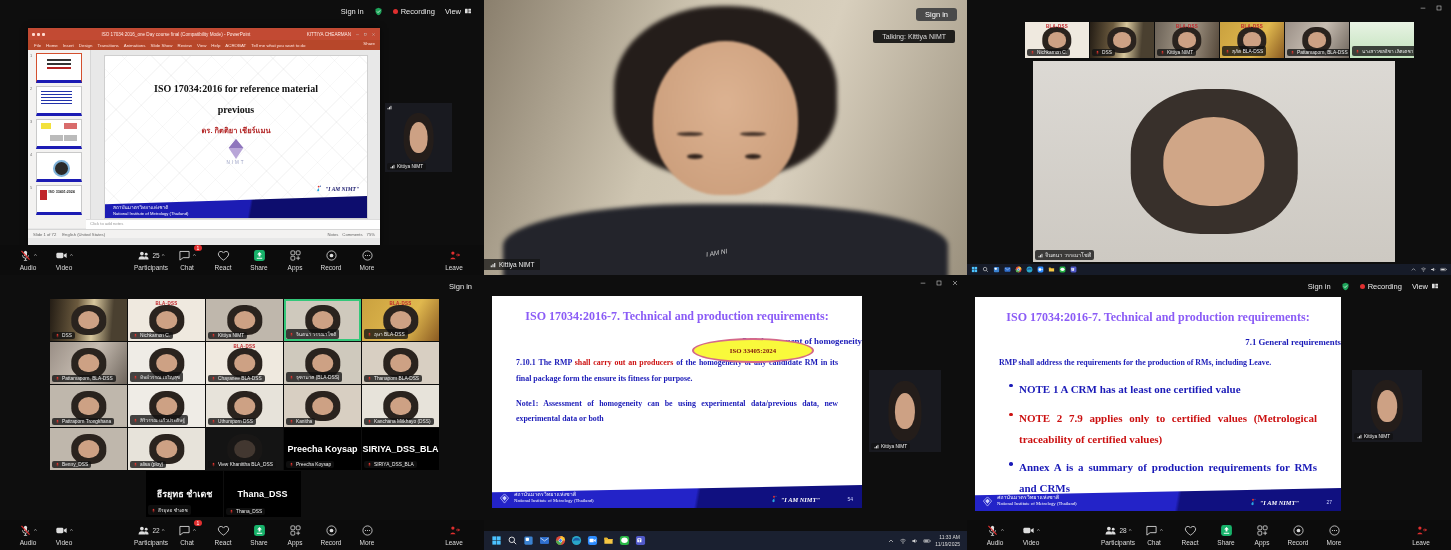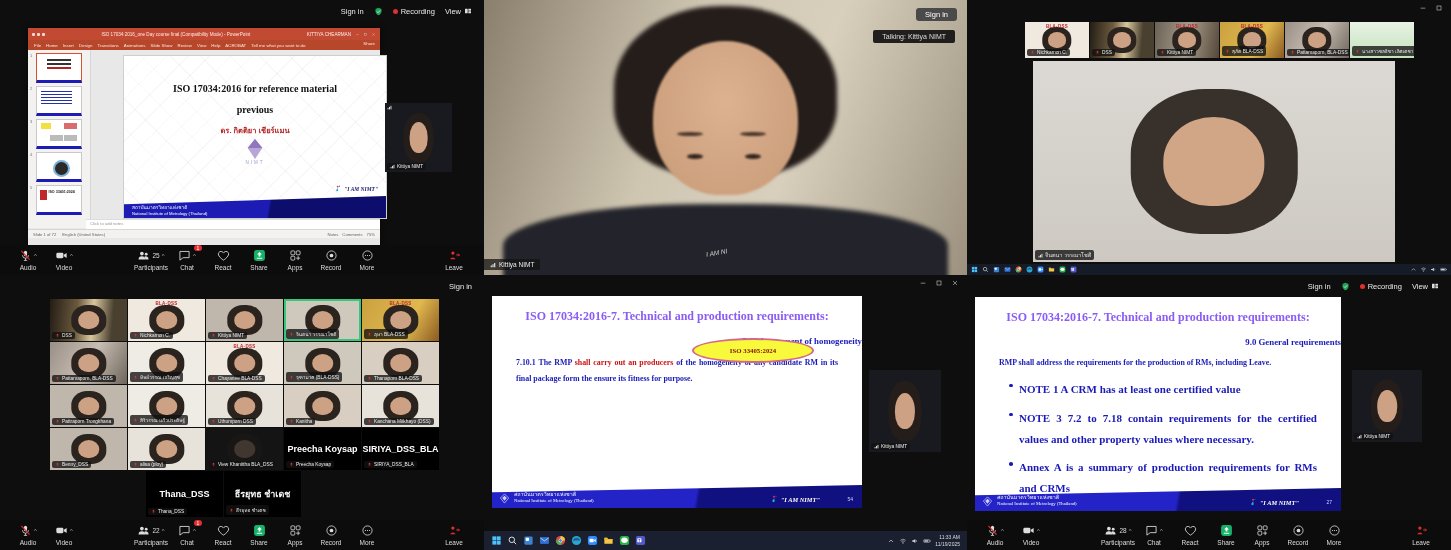--- a/index.html
+++ b/index.html
@@ -100,21 +100,21 @@
   .m3::after{content:"";position:absolute;right:8%;top:3px;width:30%;height:6px;background:#d96c6c;
              box-shadow:-14px 12px 0 #bbb,0 12px 0 #bbb;}
   .m4::before{content:"";position:absolute;left:50%;top:50%;width:13px;height:13px;margin:-6.5px;
               border-radius:50%;border:2.5px solid #7fb2d9;background:#2a2a2a;}
   .m5::before{content:"";position:absolute;left:6%;top:4px;width:16%;height:10px;background:#c0262b;}
   .ptht{position:absolute;right:4%;top:4px;width:70%;font-size:3.6px;font-weight:bold;color:#222;line-height:1.3;}
   .ppt-slidearea{position:relative;flex:1;}
   .p1slide{position:absolute;left:14px;top:6px;width:262px;height:162px;background:#fff;
            box-shadow:0 0 0 1px #cfcfcf;
            background-image:repeating-linear-gradient(135deg,rgba(110,110,110,.05) 0 1px,transparent 1px 15px),
-                            repeating-linear-gradient(45deg,rgba(110,110,110,.05) 0 1px,transparent 1px 21px);margin-left:19px;}
+                            repeating-linear-gradient(45deg,rgba(110,110,110,.05) 0 1px,transparent 1px 21px);}
   .s1title{margin-top:22px;text-align:center;font-family:"Liberation Serif",serif;font-weight:bold;
            font-size:10px;line-height:2.1;color:#111;}
   .s1name{margin-top:4px;text-align:center;font-weight:bold;font-size:7.5px;color:#b22222;}
   .s1diamond{width:22px;margin:2px auto 0;}
   .s1diamond svg{width:22px;height:22px;}
   .s1nimt{text-align:center;color:#9aa0c4;font-size:4.5px;letter-spacing:2px;}
   .s1slogan{position:absolute;right:8px;bottom:26px;display:flex;align-items:center;gap:2px;
             font-family:"Liberation Serif",serif;font-style:italic;font-weight:bold;font-size:5.5px;color:#1a1a6e;}
   .s1slogan svg{width:7px;height:7px;}
   .s1band{position:absolute;left:0;right:0;bottom:0;height:22px;color:#fff;
@@ -1025,42 +1025,42 @@
               </svg>
             </span>
             <span>SIRIYA_DSS_BLA</span>
           </div>
         </div>
       </div>
     <div class="vrow vr5">
 
     <div class="tile vtile t-black">
 
+          <span class="bigname opt">ธีรยุทธ ชำเดช</span>
+          <div class="nameplate">
+            <span>
+              <svg viewBox="0 0 24 24">
+                <rect x="9.2" y="3" width="5.6" height="10.5" rx="2.8" fill="#e0352f"></rect>
+                <path d="M6.5 11.5a5.5 5.5 0 0 0 11 0M12 17v4" fill="none" stroke="#e0352f" stroke-width="1.8"></path>
+              </svg>
+            </span>
+            <span>ธีรยุทธ ชำเดช</span>
+          </div>
+        </div>
+        <div class="tile vtile t-black">
+
           <span class="bigname opt">Thana_DSS</span>
           <div class="nameplate">
             <span>
               <svg viewBox="0 0 24 24">
                 <rect x="9.2" y="3" width="5.6" height="10.5" rx="2.8" fill="#e0352f"></rect>
                 <path d="M6.5 11.5a5.5 5.5 0 0 0 11 0M12 17v4" fill="none" stroke="#e0352f" stroke-width="1.8"></path>
               </svg>
             </span>
             <span>Thana_DSS</span>
-          </div>
-        </div>
-        <div class="tile vtile t-black">
-
-          <span class="bigname opt">ธีรยุทธ ชำเดช</span>
-          <div class="nameplate">
-            <span>
-              <svg viewBox="0 0 24 24">
-                <rect x="9.2" y="3" width="5.6" height="10.5" rx="2.8" fill="#e0352f"></rect>
-                <path d="M6.5 11.5a5.5 5.5 0 0 0 11 0M12 17v4" fill="none" stroke="#e0352f" stroke-width="1.8"></path>
-              </svg>
-            </span>
-            <span>ธีรยุทธ ชำเดช</span>
           </div>
         </div>
       </div>
     <div class="ztoolbar">
 
     <div class="zbtn">
           <span class="zrow">
             <span>
               <svg viewBox="0 0 24 24">
                 <rect x="9.2" y="3" width="5.6" height="10.5" rx="2.8" fill="#ddd"></rect>
@@ -1214,20 +1214,21 @@
           <svg viewBox="0 0 24 24">
             <path d="M6 6l12 12M18 6L6 18" stroke="#ccc" stroke-width="1.8"></path>
           </svg>
         </span>
     </div>
     <div class="slide" id="slide5">
       <div class="sl-title">ISO 17034:2016-7.  Technical and production  requirements:</div>
       <div class="sl-h">7.10   Assessment of homogeneity</div>
       <div class="badge-ellipse">ISO 33405:2024</div>
       <div class="sl-body"><span>7.10.1 The RMP </span><span class="sl-red">shall carry out an producers</span><span> of the homogeneity of any candidate RM in its final package form the ensure its fitness for purpose.</span></div>
+      <div class="sl-body">Note1:   Assessment of homogeneity can be using experimental data/previous data, new experimental data  or both</div>
       <div class="sband">
         <div class="sorg">
           <span>
               <svg viewBox="0 0 24 24">
                 <path d="M12 2l9 9-9 11L3 11z" fill="none" stroke="#cfd3ff" stroke-width="1.6"></path>
                 <path d="M12 6l5 5-5 6-5-6z" fill="#cfd3ff"></path>
               </svg>
             </span>
           <span>
               <div class="fth">สถาบันมาตรวิทยาแห่งชาติ</div>
@@ -1387,26 +1388,26 @@
             <svg viewBox="0 0 24 24" fill="#ddd">
               <rect x="3" y="5" width="8" height="14" rx="1"></rect>
               <rect x="13" y="5" width="8" height="6.2" rx="1"></rect>
               <rect x="13" y="12.8" width="8" height="6.2" rx="1"></rect>
             </svg>
           </span>
         </span>
     </div>
     <div class="slide" id="slide6">
       <div class="sl-title">ISO 17034:2016-7.  Technical and production  requirements:</div>
-      <div class="sl-h">9.0 General requirements</div>
+      <div class="sl-h">7.1 General requirements</div>
       <div class="sl-body" style="margin-top:8px;">RMP shall address the requirements for the production of RMs, including Leave.</div>
       <div>
 
       <div class="b6 blue"><span>NOTE 1 A CRM has at least one certified value</span></div>
-          <div class="b6 blue"><span>NOTE 3 7.2 to 7.18 contain requirements for the certified values and other property values where necessary.</span></div>
+          <div class="b6 red"><span>NOTE 2 7.9 applies only to certified values (Metrological traceability of certified values)</span></div>
           <div class="b6 blue"><span>Annex A is a summary of production requirements for RMs and CRMs</span></div>
         </div>
       <div class="sband">
         <div class="sorg">
           <span>
               <svg viewBox="0 0 24 24">
                 <path d="M12 2l9 9-9 11L3 11z" fill="none" stroke="#cfd3ff" stroke-width="1.6"></path>
                 <path d="M12 6l5 5-5 6-5-6z" fill="#cfd3ff"></path>
               </svg>
             </span>

